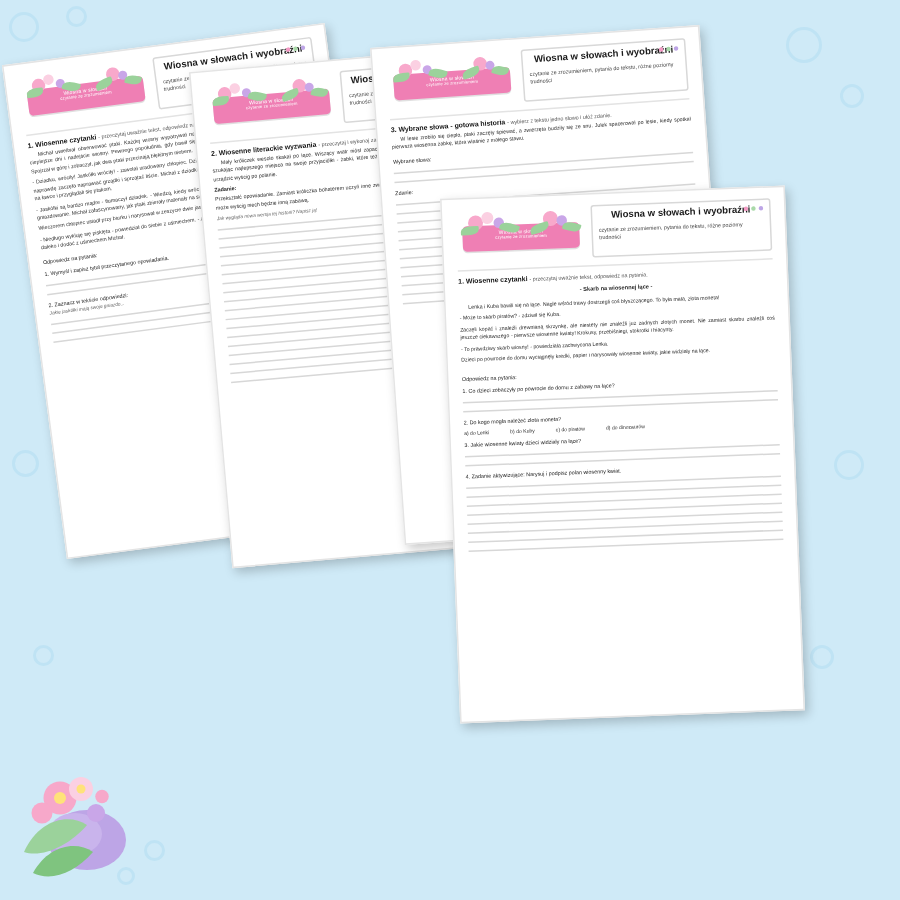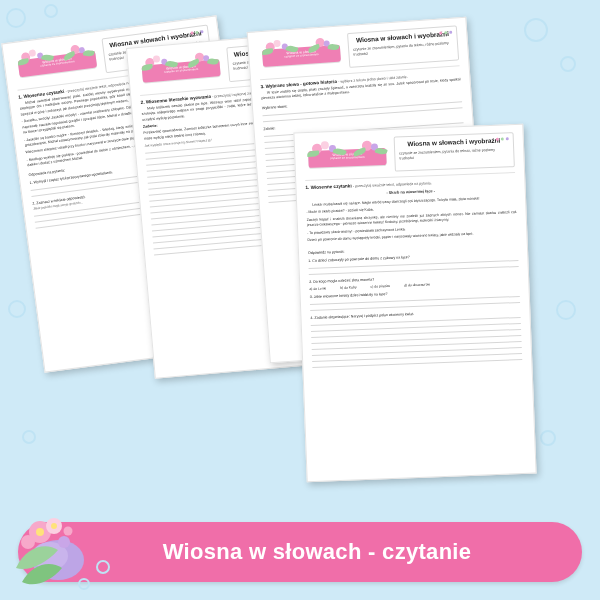--- a/index.html
+++ b/index.html
@@ -506,23 +506,20 @@
         <div class="line"></div>
         <div class="line"></div>
         <div class="line"></div>
         <div class="line"></div>
         <div class="line"></div>
         <div class="line"></div>
       </div>
     </div>
   </div>
 
-  <div class="banner">
-    <div class="banner-text">Wiosna w słowach - czytanie</div>
-  </div>
 
   <svg class="corner-art" viewBox="0 0 120 96">
     <ellipse cx="52" cy="62" rx="26" ry="20" fill="#bda5e6"></ellipse>
     <ellipse cx="44" cy="58" rx="18" ry="14" fill="#c9b4ec"></ellipse>
     <path d="M10 70 C 20 48, 40 44, 52 52 C 40 66, 22 74, 10 70 Z" fill="#9bd29b"></path>
     <path d="M16 84 C 26 66, 44 62, 56 70 C 44 84, 28 90, 16 84 Z" fill="#7fc47f"></path>
     <circle cx="34" cy="34" r="11" fill="#f7a8ca"></circle>
     <circle cx="48" cy="28" r="8" fill="#fbd0e2"></circle>
     <circle cx="22" cy="44" r="7" fill="#f7a8ca"></circle>
     <circle cx="34" cy="34" r="4" fill="#ffe27a"></circle>

